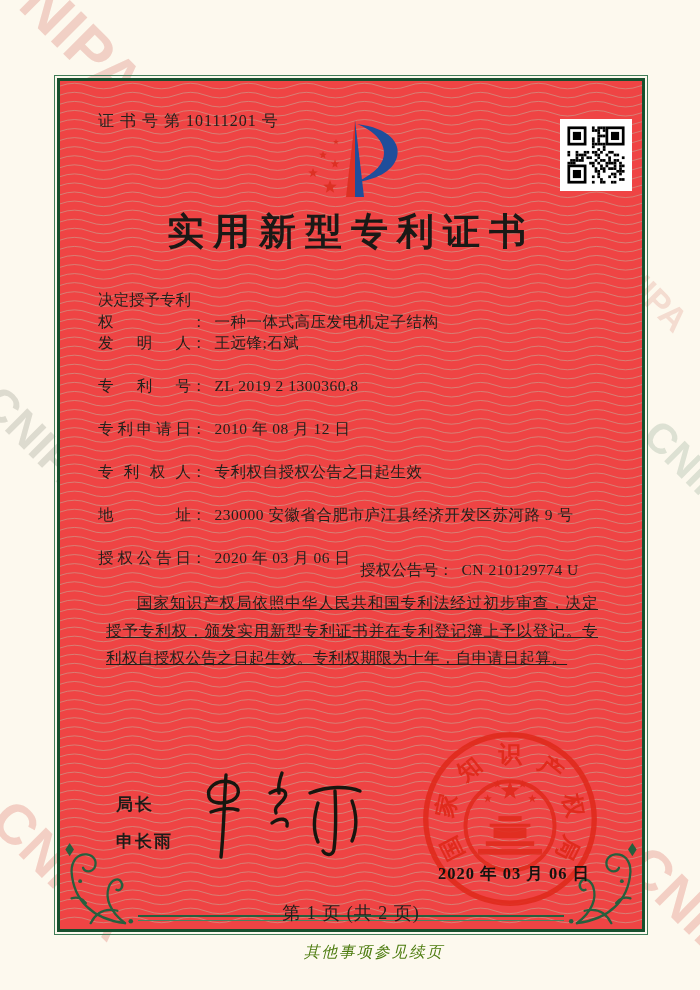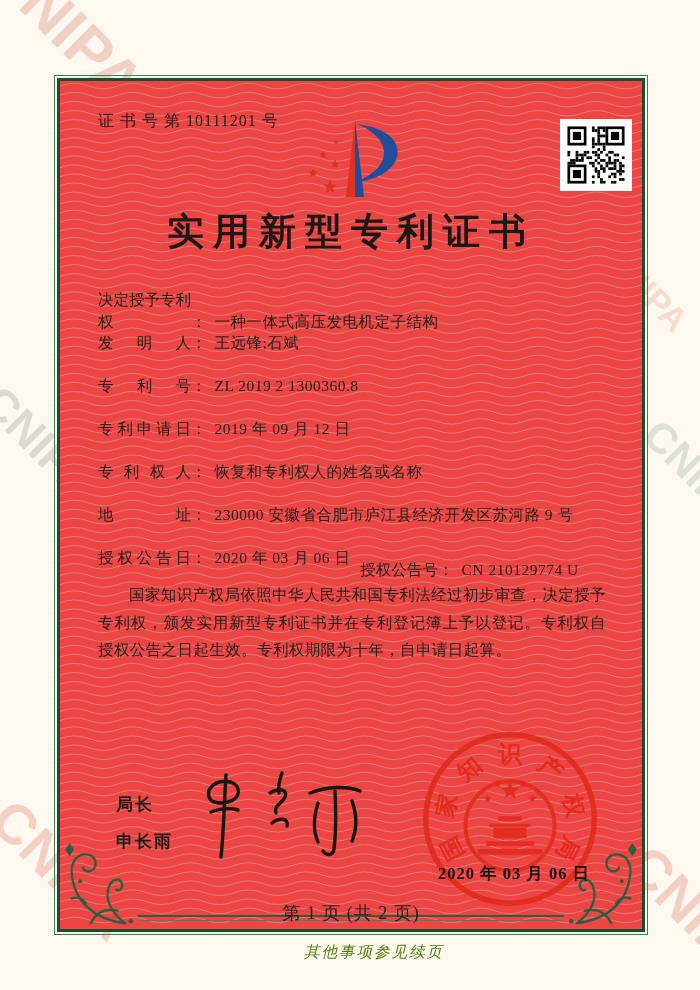--- a/index.html
+++ b/index.html
@@ -38,21 +38,21 @@
   .fields{position:absolute;left:38px;top:208px;width:508px;font-size:15.5px;color:#23211c;}
   .frow{position:relative;height:43px;line-height:22px;}
   .flabel{display:inline-block;width:93px;text-align:justify;text-align-last:justify;}
   .fcolon{display:inline-block;margin-right:8px;}
   .fvalue{letter-spacing:0.5px;margin-top:36px;}
   .fsecond{position:absolute;left:262px;top:12px;}
   .fsecond .flabel{width:78px;}
 
   .paras{position:absolute;left:38px;top:500px;width:508px;font-size:15.5px;color:#23211c;
          line-height:1.78;text-align:justify;}
-  .paras p{margin:0;text-indent:2em;letter-spacing:0.4px;}
+  .paras p{margin:8px;text-indent:2em;letter-spacing:0.4px;text-decoration:underline;}
 
   .sign-block{position:absolute;left:56px;top:712px;font-family:"Liberation Sans","DejaVu Sans",sans-serif;
               font-size:17px;font-weight:bold;color:#1d1c18;}
   .sign-block div{margin-bottom:14px;letter-spacing:2px;}
   .signature{position:absolute;left:136px;top:682px;width:180px;height:100px;}
 
   .seal{position:absolute;left:358px;top:646px;width:184px;height:184px;}
   .seal-date{position:absolute;left:366px;top:782px;width:176px;text-align:center;
              font-size:16.5px;color:#14130f;letter-spacing:1px;font-weight:bold;}
 
@@ -335,22 +335,22 @@
         <rect x="17" y="3" width="5" height="5" fill="#fff"></rect>
         <rect x="18" y="4" width="3" height="3" fill="#000"></rect>
       </svg>
 
     <h1 class="title">实用新型专利证书</h1>
 
     <div id="fields" class="fields">
         <div class="frow"><span class="flabel">决定授予专利权</span><span class="fcolon">：</span><span class="fvalue">一种一体式高压发电机定子结构</span></div>
         <div class="frow"><span class="flabel">发明人</span><span class="fcolon">：</span><span class="fvalue">王远锋;石斌</span></div>
         <div class="frow"><span class="flabel">专利号</span><span class="fcolon">：</span><span class="fvalue">ZL 2019 2 1300360.8</span></div>
-        <div class="frow"><span class="flabel">专利申请日</span><span class="fcolon">：</span><span class="fvalue">2019 年 09 月 12 日</span></div>
-        <div class="frow"><span class="flabel">专利权人</span><span class="fcolon">：</span><span class="fvalue">恢复和专利权人的姓名或名称</span></div>
+        <div class="frow"><span class="flabel">专利申请日</span><span class="fcolon">：</span><span class="fvalue">2010 年 08 月 12 日</span></div>
+        <div class="frow"><span class="flabel">专利权人</span><span class="fcolon">：</span><span class="fvalue">专利权自授权公告之日起生效</span></div>
         <div class="frow"><span class="flabel">地址</span><span class="fcolon">：</span><span class="fvalue">230000 安徽省合肥市庐江县经济开发区苏河路 9 号</span></div>
         <div class="frow"><span class="flabel">授权公告日</span><span class="fcolon">：</span><span class="fvalue">2020 年 03 月 06 日</span><span class="fsecond"><span class="flabel">授权公告号</span><span class="fcolon">：</span><span class="fvalue">CN 210129774 U</span></span></div>
       </div>
 
     <div class="paras">
       <p>国家知识产权局依照中华人民共和国专利法经过初步审查，决定授予专利权，颁发实用新型专利证书并在专利登记簿上予以登记。专利权自授权公告之日起生效。专利权期限为十年，自申请日起算。</p>
     </div>
 
     <div class="sign-block">
       <div>局长</div>

